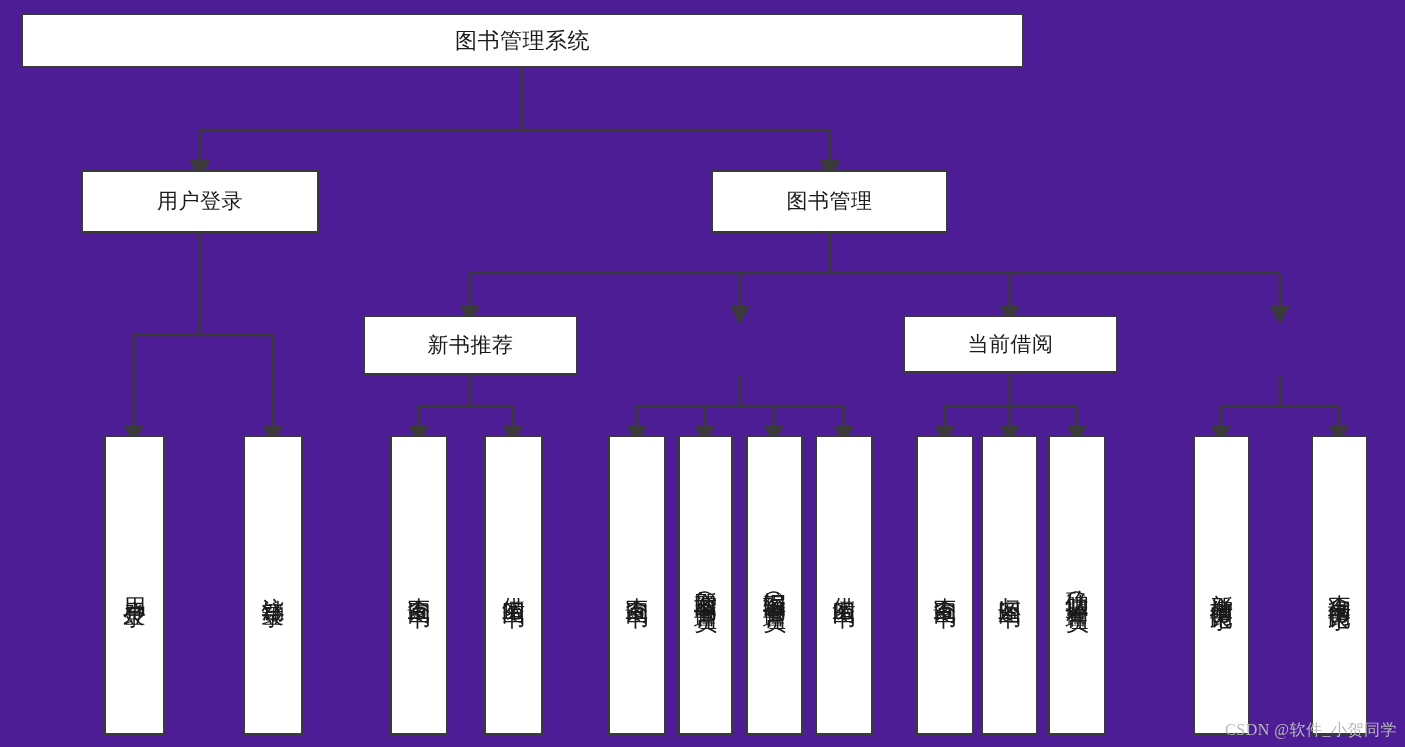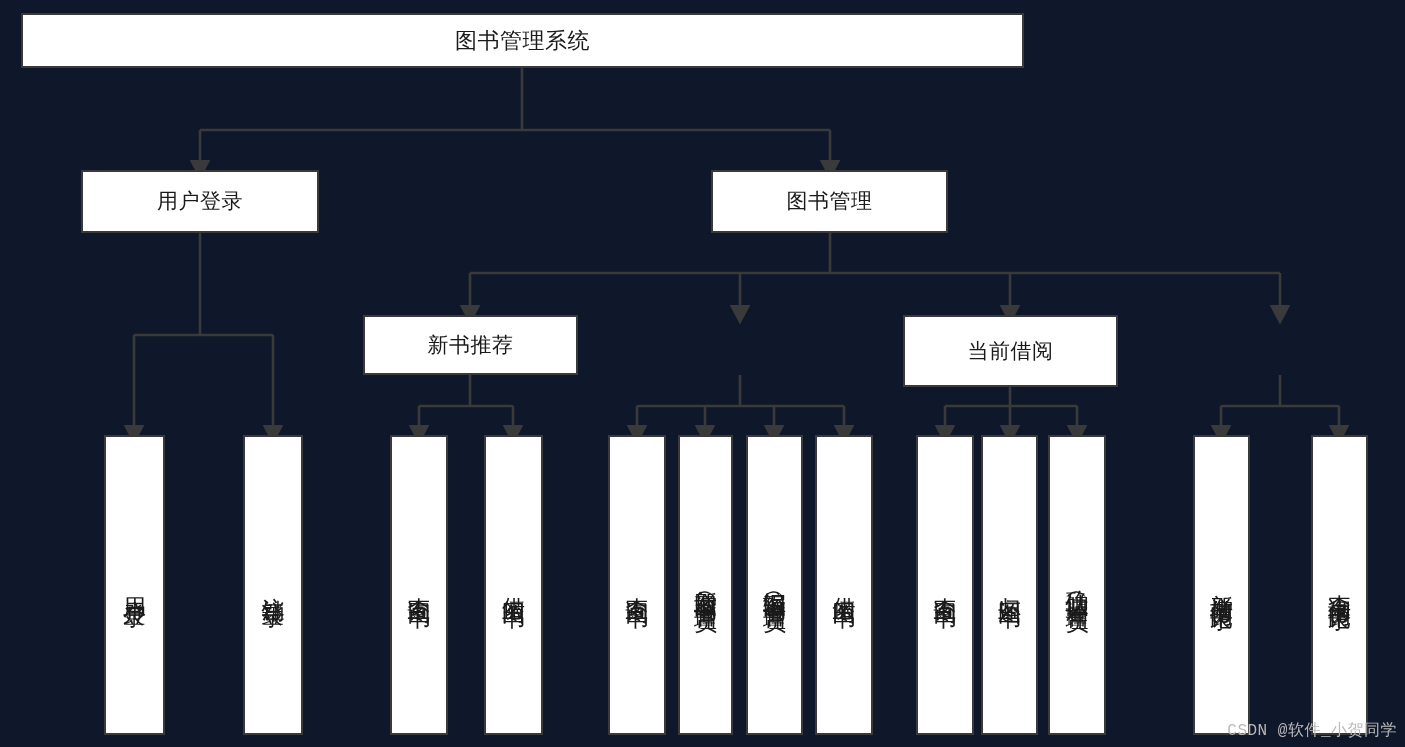--- a/index.html
+++ b/index.html
@@ -7,21 +7,21 @@
     padding: 0;
     background: #ffffff;
   }
   body {
     font-family: "DejaVu Sans", "Liberation Sans", sans-serif;
   }
   #canvas {
     position: relative;
     width: 1405px;
     height: 747px;
-    background: #0f172a;
+    background: #4c1d95;
     overflow: hidden;
   }
   #edges {
     position: absolute;
     left: 0;
     top: 0;
     width: 1405px;
     height: 747px;
   }
   .node {
@@ -61,21 +61,21 @@
   }
   #watermark {
     position: absolute;
     right: 8px;
     bottom: 6px;
     font-size: 16px;
     color: #b9b9b9;
     letter-spacing: 0.5px;
     z-index: 5;
     white-space: nowrap;
-    font-family: Liberation Mono, monospace;
+    font-family: Liberation Serif, serif;
   }
 </style>
 </head>
 <body>
 
 <div id="canvas">
 
   <svg id="edges" viewBox="0 0 1405 747" xmlns="http://www.w3.org/2000/svg">
     <defs>
       <marker id="arrow" markerWidth="12" markerHeight="12" refX="1.2" refY="4" orient="auto" markerUnits="strokeWidth">
@@ -136,21 +136,21 @@
   <div class="node horiz" style="left:81px; top:170px; width:238px; height:63px;">
     <span class="label">用户登录</span>
   </div>
   <div class="node horiz" style="left:363px; top:315px; width:215px; height:60px;">
     <span class="label">新书推荐</span>
   </div>
 
   <div class="node horiz" style="left:711px; top:170px; width:237px; height:63px;">
     <span class="label">图书管理</span>
   </div>
-  <div class="node horiz" style="left:903px; top:315px; width:215px; height:72px;">
+  <div class="node horiz" style="left:903px; top:315px; width:215px; height:58px;">
     <span class="label">当前借阅</span>
   </div>
 
   <div class="node leaf" style="left:104px; top:435px; width:61px; height:300px;">
     <span class="label">用户登录</span>
   </div>
   <div class="node leaf" style="left:243px; top:435px; width:60px; height:300px;">
     <span class="label">注销登录</span>
   </div>
   <div class="node leaf" style="left:390px; top:435px; width:58px; height:300px;">

